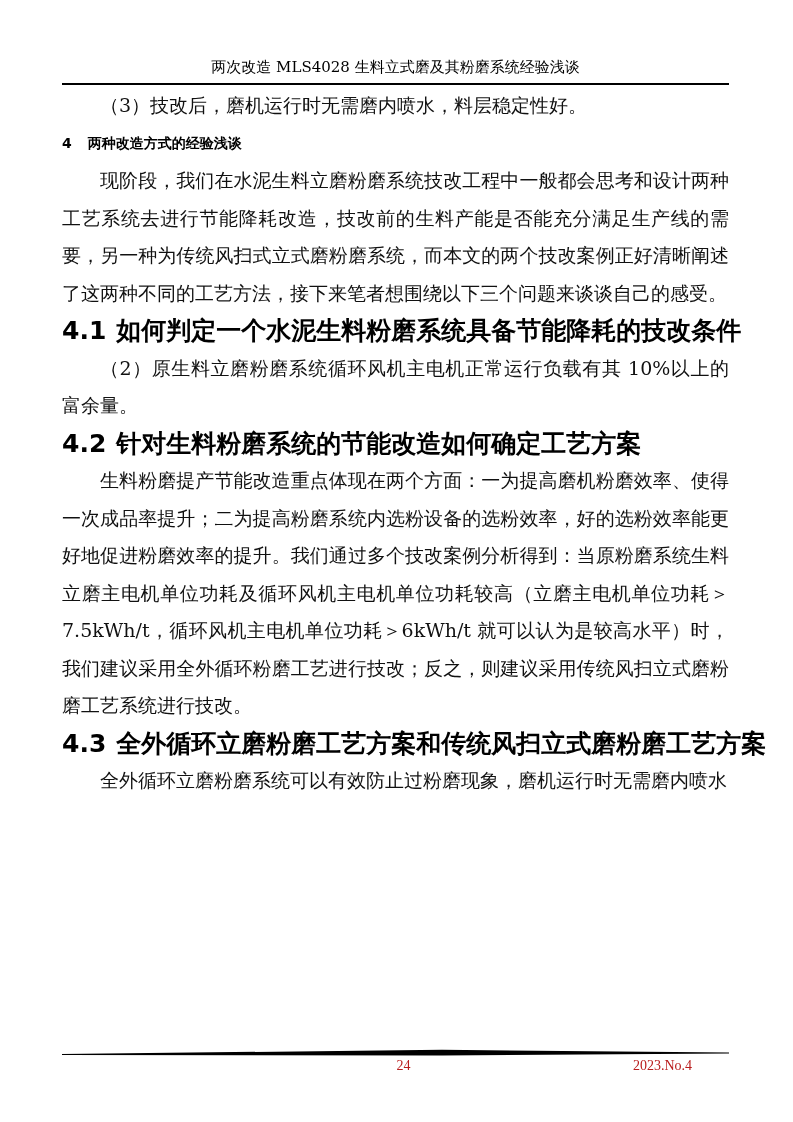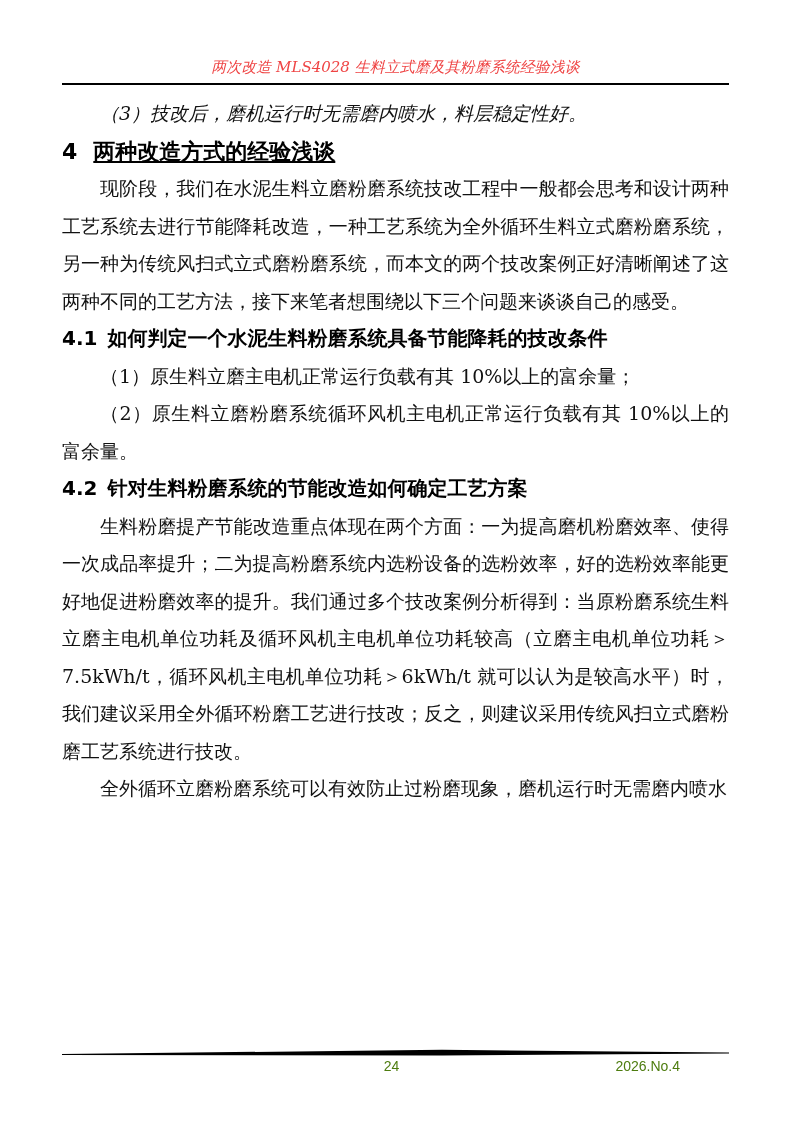--- a/index.html
+++ b/index.html
@@ -11,69 +11,68 @@
     padding: 57px 64px 0 62px;
     background: #ffffff;
     color: #111111;
     overflow: hidden;
   }
   .running-header {
     text-align: center;
     font-family: "DejaVu Serif", "Liberation Serif", serif;
     font-size: 15px;
     line-height: 20px;
-    color: #ef4444;
+    color: #000000;
     white-space: nowrap;
-    font-style: italic;
   }
   .header-rule {
     margin-top: 6px;
     border-top: 2px solid #000000;
     height: 0;
   }
   p.body-text {
     margin: 0;
     font-family: "DejaVu Serif", "Liberation Serif", serif;
     font-size: 19px;
     line-height: 37.5px;
     text-align: justify;
     text-indent: 2em;
     color: #111111;
   }
-  p.first-line { margin-top: 10px; font-style: italic; }
+  p.first-line { margin-top: 2px; }
   h2.sec-heading {
     margin: 0;
     font-family: "DejaVu Sans", "Liberation Sans", sans-serif;
     font-weight: 700;
-    font-size: 20px;
+    font-size: 25px;
     line-height: 37.5px;
     color: #000000;
     white-space: nowrap;
   }
-  h2.level1 { font-size: 22px; text-decoration: underline; }
+  h2.level1 { font-size: 14px; }
   h2.sec-heading .num { display: inline-block; }
   h2.level1 .num { margin-right: 16px; }
   h2.level2 .num { margin-right: 10px; }
   .footer-rule-svg {
     position: absolute;
     left: 62px;
     top: 1049px;
     width: 667px;
     height: 7px;
     display: block;
   }
   .footer-row {
     position: absolute;
-    left: 58px;
+    left: 70px;
     top: 1058px;
     width: 667px;
     height: 20px;
-    font-family: Liberation Sans, sans-serif;
+    font-family: Liberation Serif, serif;
     font-size: 14px;
-    color: #4d7c0f;
+    color: #b91c1c;
   }
   .footer-row .page-num {
     display: block;
     text-align: center;
     width: 100%;
   }
   .footer-row .issue {
     position: absolute;
     right: 45px;
     top: 0;
@@ -87,42 +86,44 @@
   <div class="running-header">两次改造 MLS4028 生料立式磨及其粉磨系统经验浅谈</div>
 
   <div class="header-rule"></div>
 
   <p class="body-text first-line">（3）技改后，磨机运行时无需磨内喷水，料层稳定性好。</p>
 
   <h2 class="sec-heading level1">
     <span class="num">4</span><span>两种改造方式的经验浅谈</span>
   </h2>
 
-  <p class="body-text">现阶段，我们在水泥生料立磨粉磨系统技改工程中一般都会思考和设计两种工艺系统去进行节能降耗改造，一种工艺系统为全外循环生料立式磨粉磨系统，另一种为传统风扫式立式磨粉磨系统，而本文的两个技改案例正好清晰阐述了这两种不同的工艺方法，接下来笔者想围绕以下三个问题来谈谈自己的感受。</p>
+  <p class="body-text">现阶段，我们在水泥生料立磨粉磨系统技改工程中一般都会思考和设计两种工艺系统去进行节能降耗改造，技改前的生料产能是否能充分满足生产线的需要，另一种为传统风扫式立式磨粉磨系统，而本文的两个技改案例正好清晰阐述了这两种不同的工艺方法，接下来笔者想围绕以下三个问题来谈谈自己的感受。</p>
 
   <h2 class="sec-heading level2">
     <span class="num">4.1</span><span>如何判定一个水泥生料粉磨系统具备节能降耗的技改条件</span>
   </h2>
 
 
-  <p class="body-text">（1）原生料立磨主电机正常运行负载有其 10%以上的富余量；</p>
 
   <p class="body-text">（2）原生料立磨粉磨系统循环风机主电机正常运行负载有其 10%以上的富余量。</p>
 
   <h2 class="sec-heading level2">
     <span class="num">4.2</span><span>针对生料粉磨系统的节能改造如何确定工艺方案</span>
   </h2>
 
   <p class="body-text">生料粉磨提产节能改造重点体现在两个方面：一为提高磨机粉磨效率、使得一次成品率提升；二为提高粉磨系统内选粉设备的选粉效率，好的选粉效率能更好地促进粉磨效率的提升。我们通过多个技改案例分析得到：当原粉磨系统生料立磨主电机单位功耗及循环风机主电机单位功耗较高（立磨主电机单位功耗＞7.5kWh/t，循环风机主电机单位功耗＞6kWh/t 就可以认为是较高水平）时，我们建议采用全外循环粉磨工艺进行技改；反之，则建议采用传统风扫立式磨粉磨工艺系统进行技改。</p>
 
+  <h2 class="sec-heading level2">
+    <span class="num">4.3</span><span>全外循环立磨粉磨工艺方案和传统风扫立式磨粉磨工艺方案</span>
+  </h2>
 
   <p class="body-text">全外循环立磨粉磨系统可以有效防止过粉磨现象，磨机运行时无需磨内喷水</p>
 
   <svg class="footer-rule-svg" viewBox="0 0 667 7" preserveAspectRatio="none">
     <polygon points="0,5.0 380,0.8 667,3.4 667,4.6 380,6.4 0,5.9" fill="#000000"></polygon>
   </svg>
 
   <div class="footer-row">
     <span class="page-num">24</span>
-    <span class="issue">2026.No.4</span>
+    <span class="issue">2023.No.4</span>
   </div>
 
 </div>
 
 </body></html>

